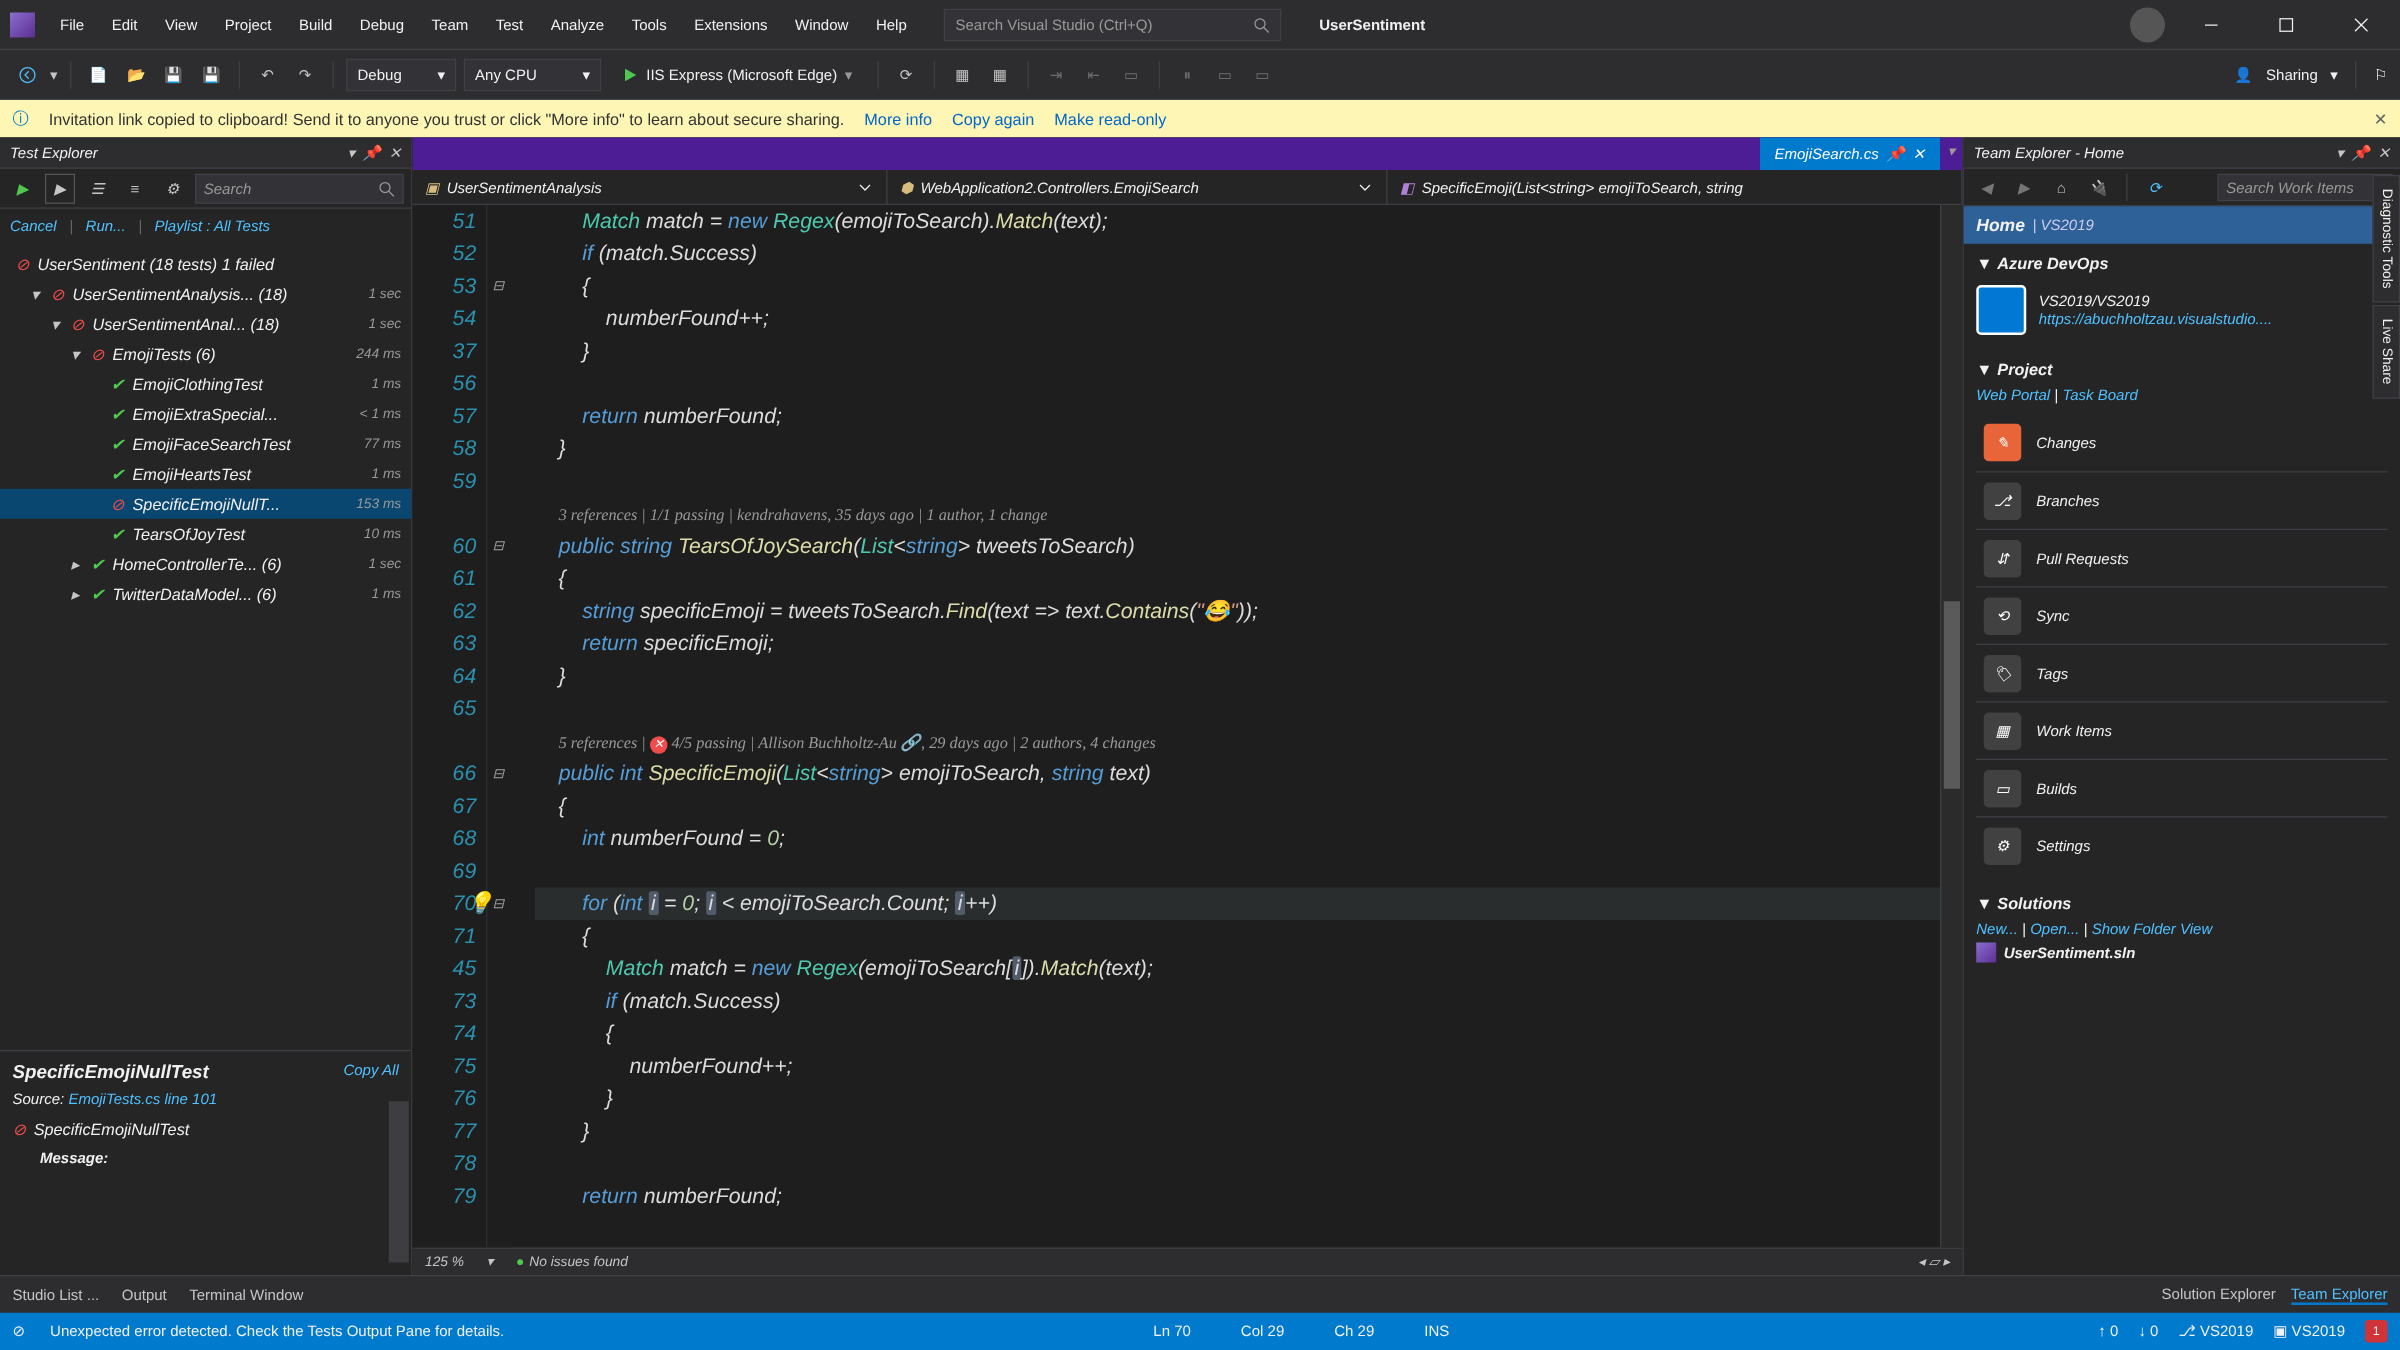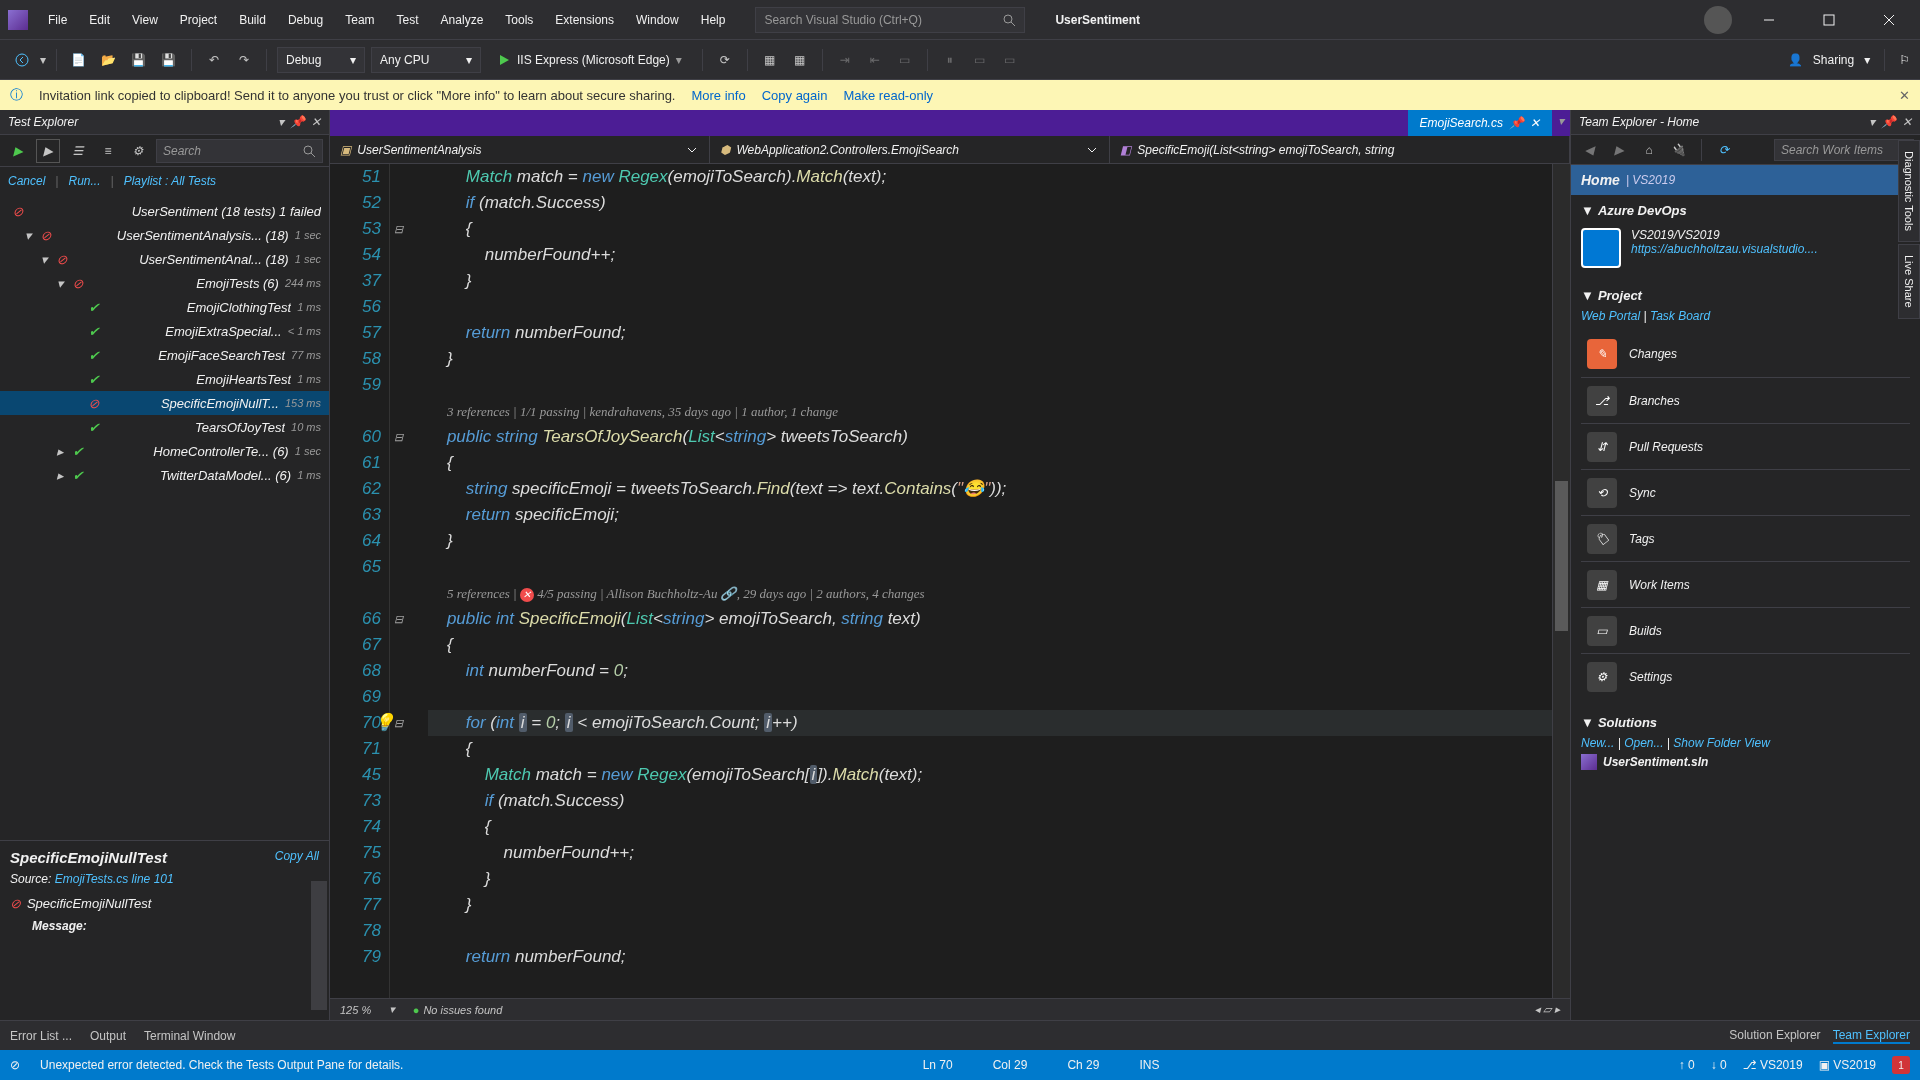--- a/index.html
+++ b/index.html
@@ -41,21 +41,21 @@
 .pane-header .icons { display: flex; gap: 6px; color: #c5c5c5; }
 .test-toolbar { height: 32px; display: flex; align-items: center; padding: 0 6px; gap: 6px; border-bottom: 1px solid #3f3f46; }
 .test-toolbar .search { flex: 1; height: 24px; background: #333337; border: 1px solid #3f3f46; display: flex; align-items: center; padding: 0 6px; color: #999; }
 .test-linkbar { height: 28px; display: flex; align-items: center; padding: 0 8px; gap: 10px; color: #4fc1ff; font-size: 12px; }
 .test-linkbar .sep { color: #666; }
 .test-tree { flex: 1; overflow: auto; padding: 4px 0; font-size: 13px; }
 .tree-row { display: flex; align-items: center; height: 24px; padding-right: 8px; }
 .tree-row.selected { background: #094771; }
 .tree-row .chev { width: 12px; display: inline-flex; justify-content: center; color: #c5c5c5; }
 .tree-row .icon { width: 16px; height: 16px; margin: 0 4px; display: flex; align-items: center; justify-content: center; }
-.tree-row .name { flex: 1; white-space: nowrap; overflow: hidden; text-overflow: ellipsis; text-align: right; }
+.tree-row .name { flex: 1; white-space: nowrap; overflow: hidden; text-overflow: ellipsis; }
 .tree-row .time { color: #999; font-size: 11px; margin-left: 6px; }
 .icon.pass { color: #4ec94e; }
 .icon.fail { color: #f14c4c; }
 
 .test-detail { height: 180px; border-top: 1px solid #3f3f46; padding: 8px 10px; position: relative; }
 .test-detail h3 { font-size: 15px; font-weight: bold; margin-bottom: 6px; }
 .copyall { position: absolute; top: 8px; right: 10px; color: #4fc1ff; font-size: 12px; margin-left: 37px; }
 .test-detail .src { font-size: 12px; margin-bottom: 10px; }
 .test-detail .src a { color: #4fc1ff; }
 .fail-line { display: flex; align-items: center; gap: 6px; font-size: 13px; margin-bottom: 8px; }
@@ -92,21 +92,21 @@
 .scrollmap .thumb { position: absolute; left: 2px; right: 2px; background: #5a5a5a; }
 
 
 .rightpane { width: 350px; background: #252526; border-left: 1px solid #3f3f46; display: flex; flex-direction: column; }
 .te-toolbar { height: 30px; display: flex; align-items: center; padding: 0 6px; gap: 6px; border-bottom: 1px solid #3f3f46; }
 .te-toolbar .search { margin-left: auto; height: 22px; background: #333337; border: 1px solid #3f3f46; padding: 0 6px; color: #999; display:flex;align-items:center; width:140px;}
 .te-home { height: 30px; background: #2d6198; display: flex; align-items: center; padding: 0 10px; font-size: 14px; }
 .te-home .sub { color: #cce; margin-left: 6px; font-size: 12px; }
 .te-section { padding: 8px 10px; }
 .te-section h4 { font-weight: bold; font-size: 13px; margin-bottom: 6px; display: flex; align-items: center; gap: 4px; }
-.te-devops { display: flex; gap: 10px; align-items: flex-start; padding: 4px 0; }
+.te-devops { display: flex; gap: 10px; align-items: center; padding: 4px 0; }
 .te-devops-icon { width: 40px; height: 40px; background: #0078d4; border-radius: 4px; border:2px solid #fff;}
 .te-links a { color: #4fc1ff; font-size: 12px; }
 .te-tiles { display: flex; flex-direction: column; }
 .te-tile { display: flex; align-items: center; height: 46px; gap: 12px; padding: 0 6px; border-top: 1px solid #3f3f46; }
 .te-tile:first-child { border-top: none; }
 .te-tile-icon { width: 30px; height: 30px; border-radius: 4px; display: flex; align-items: center; justify-content: center; }
 .te-tile.accent .te-tile-icon { background: #e8653a; color:#fff;}
 .te-tile:not(.accent) .te-tile-icon { background: #414141; color:#fff;}
 .te-sln-line { display: flex; align-items: center; gap: 6px; padding: 4px 0; }
 .vs-icon { width: 16px; height: 16px; background: linear-gradient(135deg,#8a6fd1,#5c2d91); }
@@ -580,21 +580,21 @@
     </div>
   </div>
 </div>
 
 <div class="side-tabs-right">
   <div class="side-tab">Diagnostic Tools</div>
   <div class="side-tab">Live Share</div>
 </div>
 
 <div class="bottom-tabs" style="position:relative">
-  <span>Error List ...</span>
+  <span>Studio List ...</span>
   <span>Output</span>
   <span>Terminal Window</span>
   <div class="bottom-right-tabs">
     <span>Solution Explorer</span>
     <span class="active">Team Explorer</span>
   </div>
 </div>
 
 <div class="statusbar">
   <span>⊘</span>

